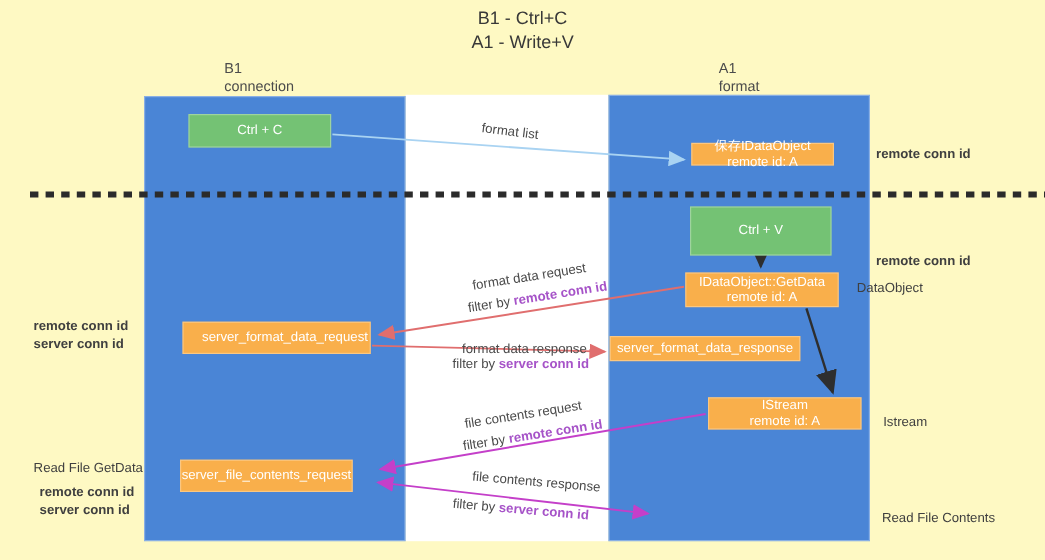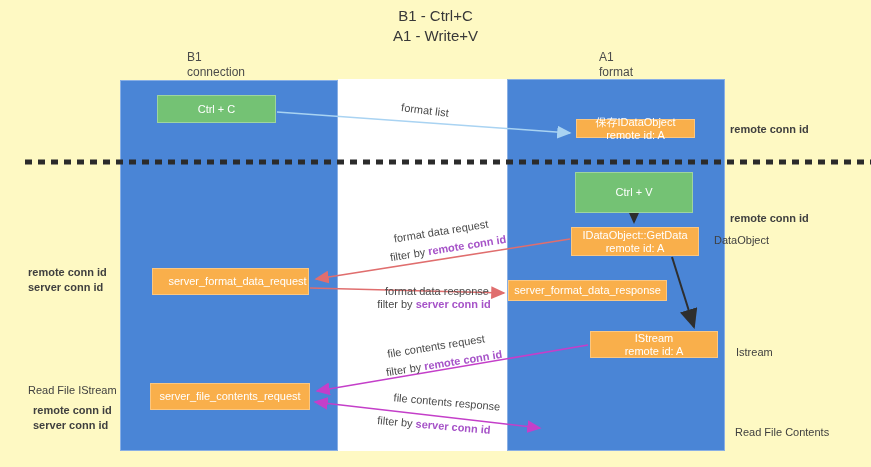--- a/index.html
+++ b/index.html
@@ -107,21 +107,21 @@
 
   <div class="node orange" style="left:508px; top:280px; width:159px; height:21px;">
     <span>server_format_data_response</span>
   </div>
 
   <div class="node orange" style="left:590px; top:331px; width:128px; height:27px;">
     <span>IStream</span>
     <span>remote id: A</span>
   </div>
 
-  <div class="node orange" style="left:150px; top:383px; width:160px; height:27px;">
+  <div class="node orange" style="left:150px; top:383px; width:144px; height:27px;">
     <span>server_file_contents_request</span>
   </div>
 
 
   <div class="ann" style="left:425px; top:110px; --r:7deg;">format list</div>
 
   <div class="ann" style="left:441px; top:231px; --r:-9deg;">format data request</div>
   <div class="ann" style="left:448px; top:248px; --r:-9deg;">
     <span>filter by</span><span class="hl purple">remote conn id</span>
   </div>
@@ -142,17 +142,17 @@
   </div>
 
   <div class="side bold purple" style="left:730px; top:122px;">remote conn id</div>
   <div class="side bold purple" style="left:730px; top:211px;">remote conn id</div>
   <div class="side" style="left:714px; top:233px;">DataObject</div>
   <div class="side" style="left:736px; top:345px;">Istream</div>
   <div class="side" style="left:735px; top:425px;">Read File Contents</div>
 
   <div class="side bold purple" style="left:28px; top:265px;">remote conn id</div>
   <div class="side bold greentxt" style="left:28px; top:280px;">server conn id</div>
-  <div class="side" style="left:28px; top:383px;">Read File IStream</div>
+  <div class="side" style="left:28px; top:383px;">Read File GetData</div>
   <div class="side bold purple" style="left:33px; top:403px;">remote conn id</div>
   <div class="side bold greentxt" style="left:33px; top:418px;">server conn id</div>
 
 </div>
 
 </body></html>

